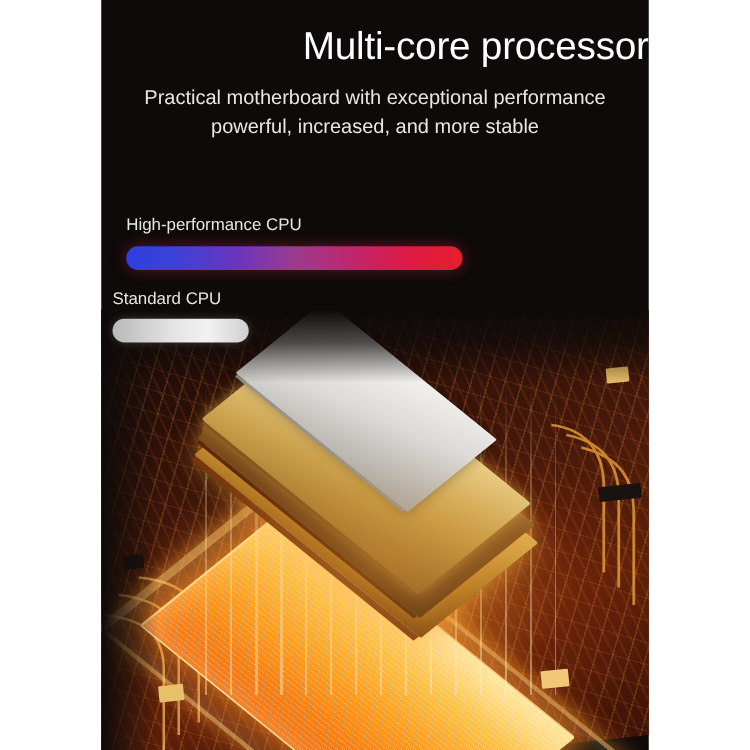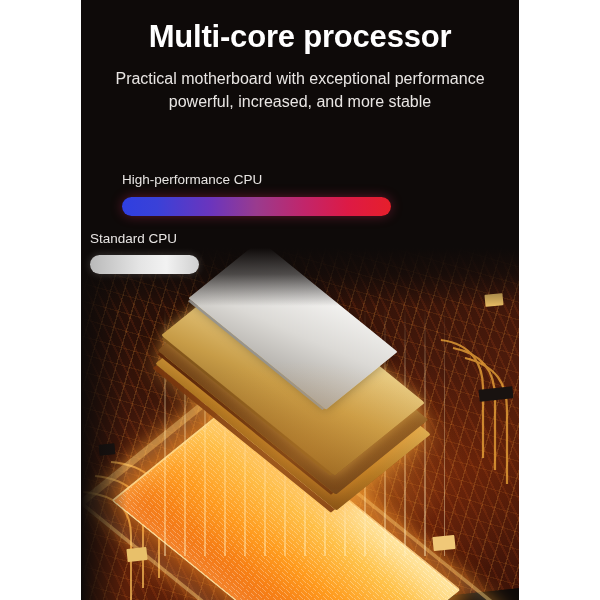--- a/index.html
+++ b/index.html
@@ -40,24 +40,25 @@
     left: 0;
     top: 0;
     width: 438px;
     text-align: center;
     z-index: 40;
   }
   .title {
     margin: 0;
     padding-top: 19px;
     font-size: 31px;
-    font-weight: 700;
+    font-weight: 400;
     letter-spacing: -0.2px;
     color: #ffffff;
     line-height: 1.15;
+    text-align: right;
   }
   .subtitle {
     margin: 0;
     padding-top: 12px;
     font-size: 16px;
     font-weight: 400;
     color: #e9e6e4;
     line-height: 1.48;
   }
   .subtitle .line { display: block; }
@@ -75,21 +76,21 @@
     display: block;
     font-size: 13.5px;
     color: #e8e5e3;
     line-height: 1.2;
   }
   .bar-track {
     border-radius: 999px;
     height: 19px;
   }
 
-  .group-high { padding-left: 41px; }
+  .group-high { padding-left: 20px; }
   .group-high .bar-label { padding-bottom: 9px; }
   .bar-high {
     width: 269px;
     background: linear-gradient(90deg,
         #2f3fe0 0%,
         #3a41d8 13%,
         #6b35bd 33%,
         #9a3b8e 50%,
         #c2256a 68%,
         #dd1a45 84%,

